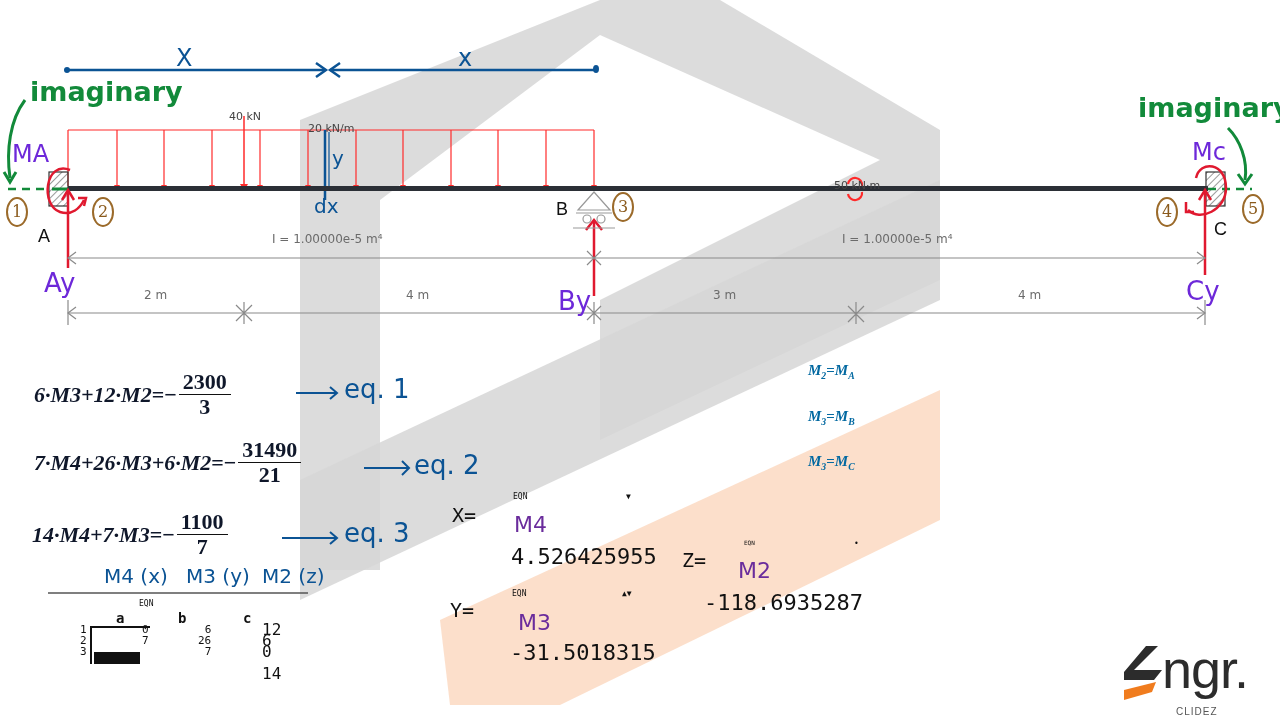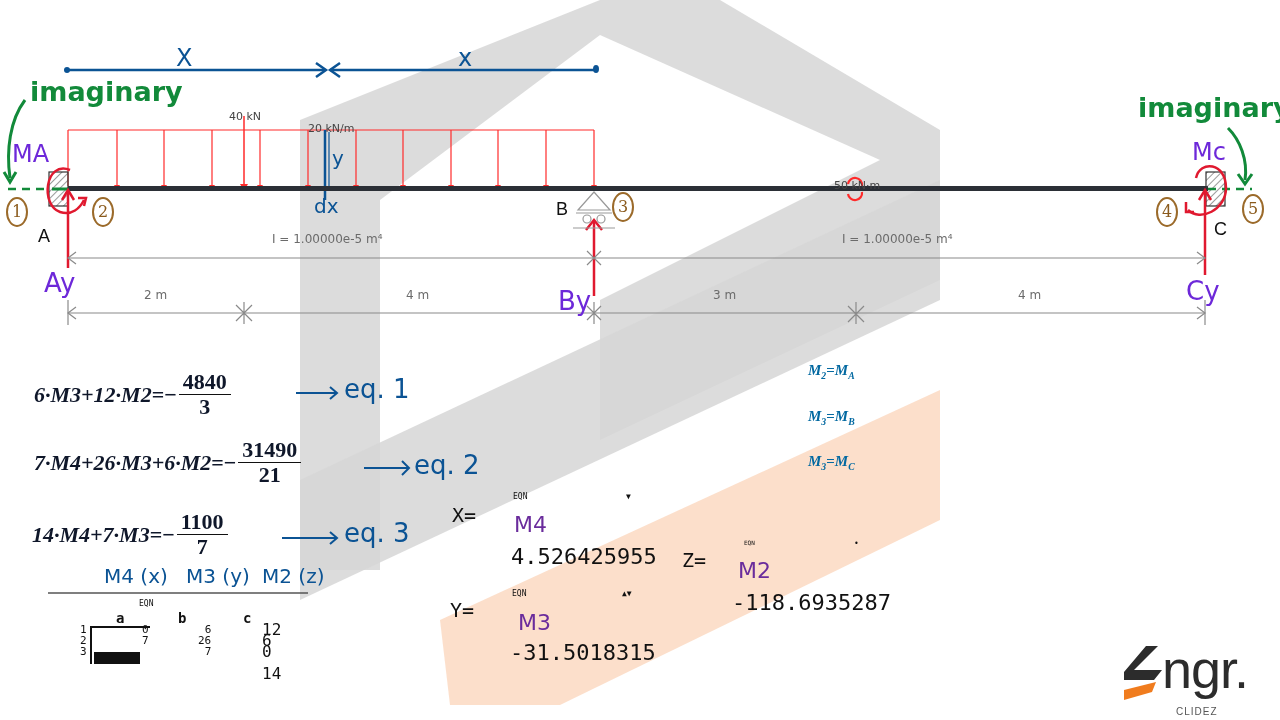--- a/index.html
+++ b/index.html
@@ -199,21 +199,21 @@
 
 <div class="abs dimtxt" style="left:144px;top:288px;">2 m</div>
 <div class="abs dimtxt" style="left:406px;top:288px;">4 m</div>
 <div class="abs dimtxt" style="left:713px;top:288px;">3 m</div>
 <div class="abs dimtxt" style="left:1018px;top:288px;">4 m</div>
 
 <div class="abs eq" style="left:34px;top:370px;">
   <span>6·M3+12·M2</span>
   <span class="up">=−</span>
   <span class="frac">
-    <span class="num">4840</span>
+    <span class="num">2300</span>
     <span class="den">3</span>
   </span>
 </div>
 <div class="abs hand-blue" style="left:344px;top:374px;font-size:26px;">eq. 1</div>
 
 <div class="abs eq" style="left:34px;top:438px;">
   <span>7·M4+26·M3+6·M2</span>
   <span class="up">=−</span>
   <span class="frac">
     <span class="num">31490</span>
@@ -283,21 +283,21 @@
 <div class="abs lcd" style="left:450px;top:598px;font-size:20px;">Y=</div>
 <div class="abs lcd lcd-small" style="left:512px;top:589px;">EQN</div>
 <div class="abs lcd lcd-small" style="left:622px;top:589px;">▲▼</div>
 <div class="abs hand-purple" style="left:518px;top:610px;font-size:22px;">M3</div>
 <div class="abs lcd lcd-big" style="left:510px;top:640px;">-31.5018315</div>
 
 <div class="abs lcd" style="left:682px;top:548px;font-size:20px;">Z=</div>
 <div class="abs lcd" style="left:744px;top:539px;font-size:6px;">EQN</div>
 <div class="abs lcd lcd-small" style="left:854px;top:539px;">•</div>
 <div class="abs hand-purple" style="left:738px;top:558px;font-size:22px;">M2</div>
-<div class="abs lcd lcd-big" style="left:732px;top:590px;">-118.6935287</div>
+<div class="abs lcd lcd-big" style="left:704px;top:590px;">-118.6935287</div>
 
 <div class="abs" style="left:1118px;top:640px;width:160px;height:80px;">
   <svg width="64" height="64" viewBox="0 0 64 64" style="position:absolute;left:0;top:2px;">
     <path d="M28,4 L40,4 L16,28 L44,28 L36,38 L6,38 L6,30 z" fill="#2c2c2c"></path>
     <path d="M6,48 L38,40 L34,50 L6,58 z" fill="#f07c1e"></path>
   </svg>
   <div class="abs" style="left:44px;top:-2px;font-size:54px;color:#2c2c2c;font-family:'Liberation Sans',sans-serif;letter-spacing:-1px;">ngr.</div>
   <div class="abs" style="left:58px;top:66px;font-size:10px;color:#555;letter-spacing:1px;">CLIDEZ</div>
 </div>
 

